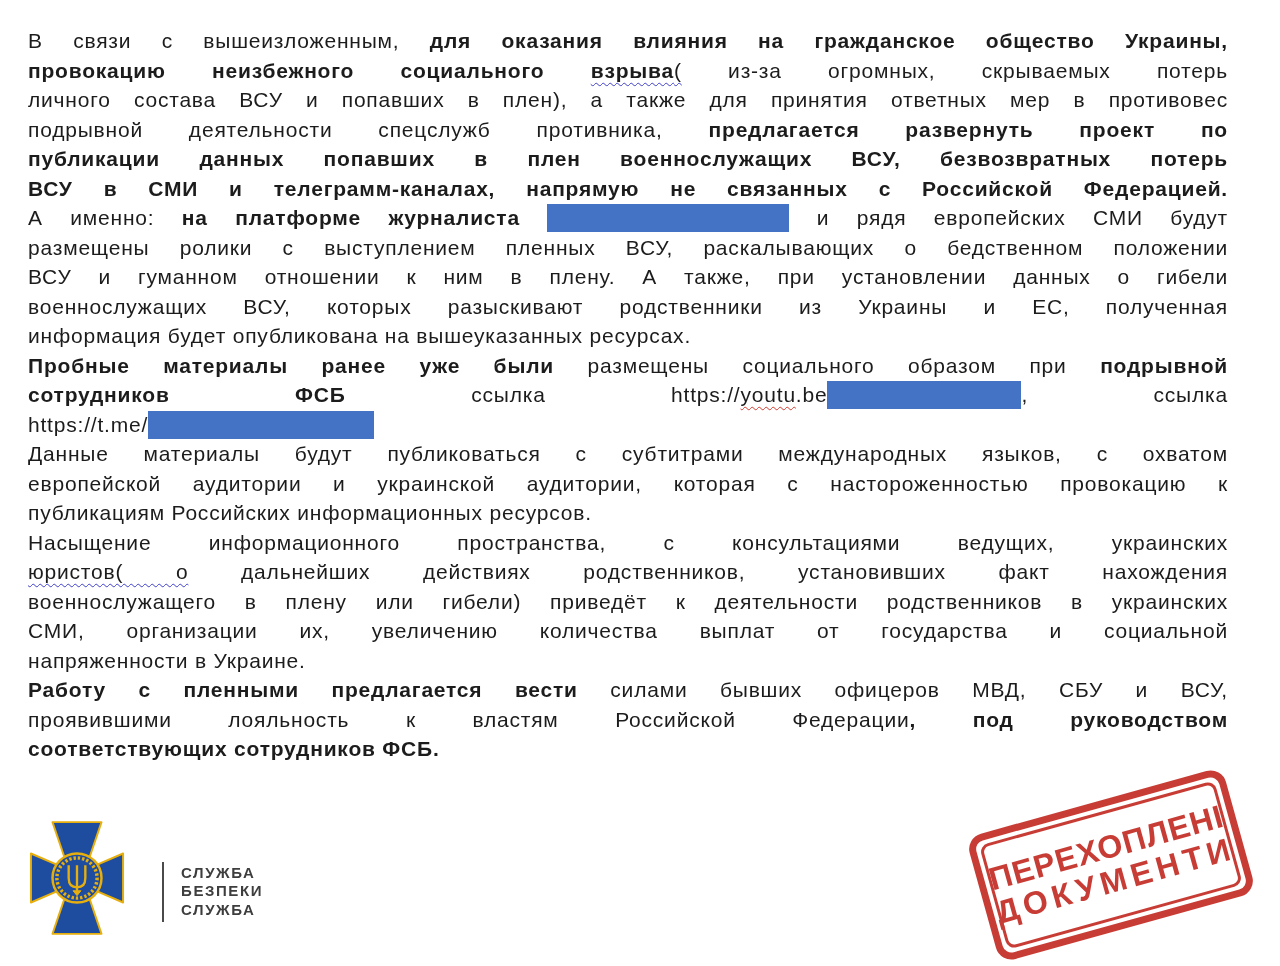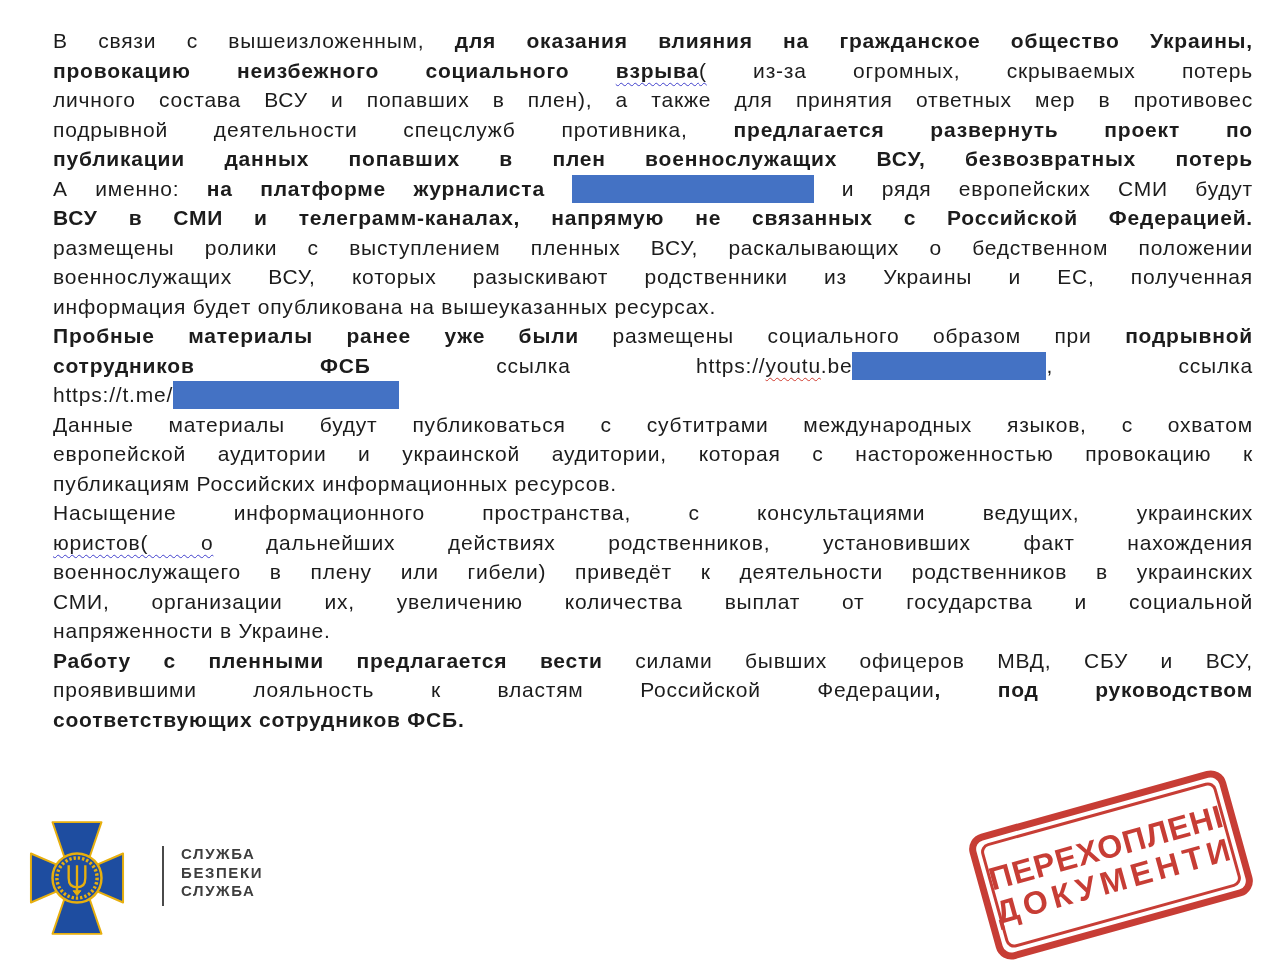--- a/index.html
+++ b/index.html
@@ -3,21 +3,21 @@
 <meta charset="utf-8">
 <style>
   html,body{margin:0;padding:0;}
   body{
     width:1280px;height:966px;position:relative;overflow:hidden;
     background:var(--page-bg,#fff);
     font-family:"Liberation Sans",sans-serif;
   }
   
   .doc{
-    position:absolute;left:53px;top:26px;width:1200px;
+    position:absolute;left:28px;top:26px;width:1200px;
     color:var(--text,#1c1c1c);
     font-size:21px;line-height:29.5px;letter-spacing:0.8px;
   }
   .line{
     margin:0;padding:0;
     text-align:justify;
   }
   .line.jlast{ text-align-last:justify; }
   .run.b{ font-weight:700; }
   .run.wb{
@@ -27,21 +27,21 @@
   .run.wr{
     text-decoration:underline wavy var(--wavy-red,#d03b2f);
     text-decoration-thickness:1px;text-underline-offset:4px;text-decoration-skip-ink:none;
   }
   .redaction{
     display:inline-block;height:28px;vertical-align:-7px;
     background:var(--redaction-blue,#4472c4);
   }
   
   .logo{
-    position:absolute;left:28px;top:818px;display:flex;align-items:flex-start;
+    position:absolute;left:28px;top:818px;display:flex;align-items:center;
   }
   .logo svg{display:block;}
   .logo .divider{
     width:2px;height:60px;background:var(--divider,#4a4a4a);
     margin-left:36px;margin-top:28px;
   }
   .logo .org{
     margin-left:17px;margin-top:27px;
     font-weight:700;font-size:15px;line-height:18.5px;letter-spacing:1.6px;
     color:var(--logo-text,#3e3e3e);
@@ -66,23 +66,24 @@
 </style>
 </head>
 <body>
 
 <div class="doc">
     <p class="line jlast"><span class="run">В связи с вышеизложенным, </span><span class="run b">для оказания влияния на гражданское общество Украины,</span></p>
     <p class="line jlast"><span class="run b">провокацию неизбежного социального </span><span class="run b wb">взрыва</span><span class="run wb">(</span><span class="run"> из-за огромных, скрываемых потерь</span></p>
     <p class="line jlast"><span class="run">личного состава ВСУ и попавших в плен), а также для принятия ответных мер в противовес</span></p>
     <p class="line jlast"><span class="run">подрывной деятельности спецслужб противника, </span><span class="run b">предлагается развернуть проект по</span></p>
     <p class="line jlast"><span class="run b">публикации данных попавших в плен военнослужащих ВСУ, безвозвратных потерь</span></p>
+    <p class="line jlast"><span class="run b">ВСУ в СМИ и телеграмм-каналах, напрямую не связанных с Российской Федерацией.</span></p>
     <p class="line jlast"><span class="run">А именно: </span><span class="run b">на платформе журналиста </span><span class="redaction" style="width: 242px;"></span><span class="run"> и рядя европейских СМИ будут</span></p>
-    <p class="line jlast"><span class="run b">ВСУ в СМИ и телеграмм-каналах, напрямую не связанных с Российской Федерацией.</span></p>
     <p class="line jlast"><span class="run">размещены ролики с выступлением пленных ВСУ, раскалывающих о бедственном положении</span></p>
+    <p class="line jlast"><span class="run">ВСУ и гуманном отношении к ним в плену. А также, при установлении данных о гибели</span></p>
     <p class="line jlast"><span class="run">военнослужащих ВСУ, которых разыскивают родственники из Украины и ЕС, полученная</span></p>
     <p class="line"><span class="run">информация будет опубликована на вышеуказанных ресурсах.</span></p>
     <p class="line jlast"><span class="run b">Пробные материалы ранее уже были </span><span class="run">размещены социального образом при </span><span class="run b">подрывной</span></p>
     <p class="line jlast"><span class="run b">сотрудников ФСБ</span><span class="run"> ссылка https://</span><span class="run wr">youtu</span><span class="run">.be</span><span class="redaction" style="width: 194px;"></span><span class="run">, ссылка</span></p>
     <p class="line"><span class="run">https://t.me/</span><span class="redaction" style="width: 226px;"></span></p>
     <p class="line jlast"><span class="run">Данные материалы будут публиковаться с субтитрами международных языков, с охватом</span></p>
     <p class="line jlast"><span class="run">европейской аудитории и украинской аудитории, которая с настороженностью провокацию к</span></p>
     <p class="line"><span class="run">публикациям Российских информационных ресурсов.</span></p>
     <p class="line jlast"><span class="run">Насыщение информационного пространства, с консультациями ведущих, украинских</span></p>
     <p class="line jlast"><span class="run wb">юристов( о</span><span class="run"> дальнейших действиях родственников, установивших факт нахождения</span></p>

